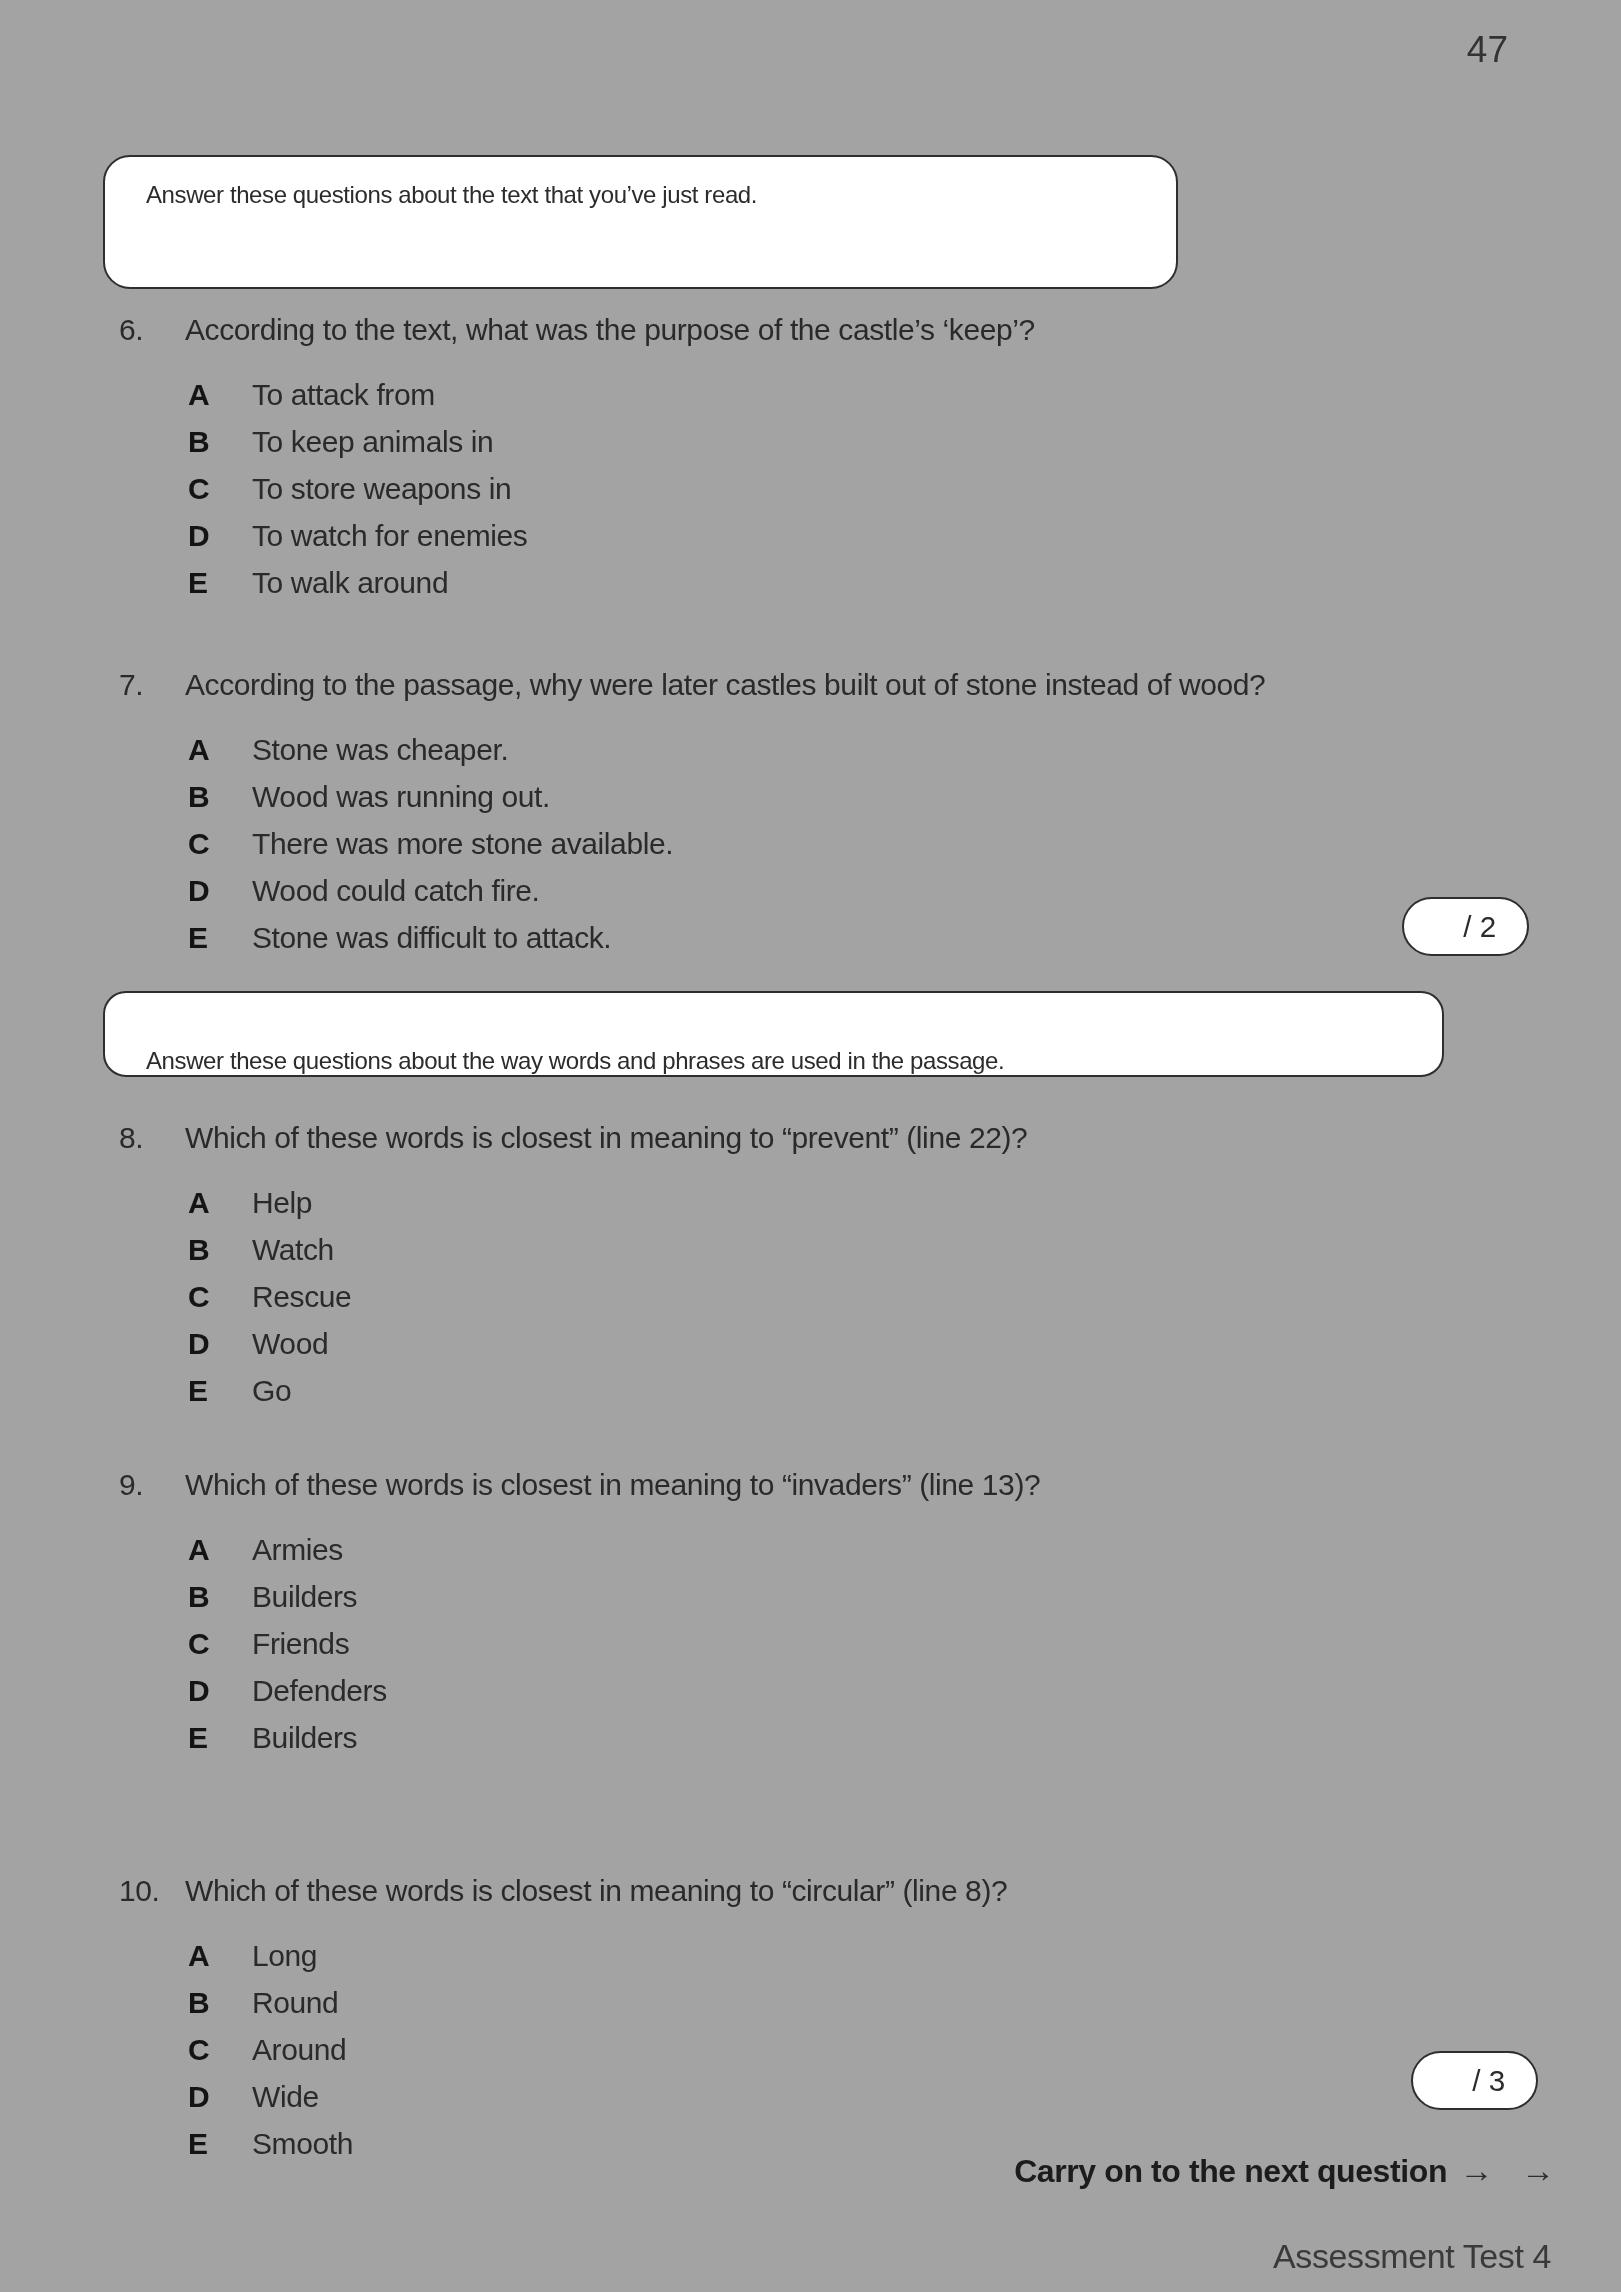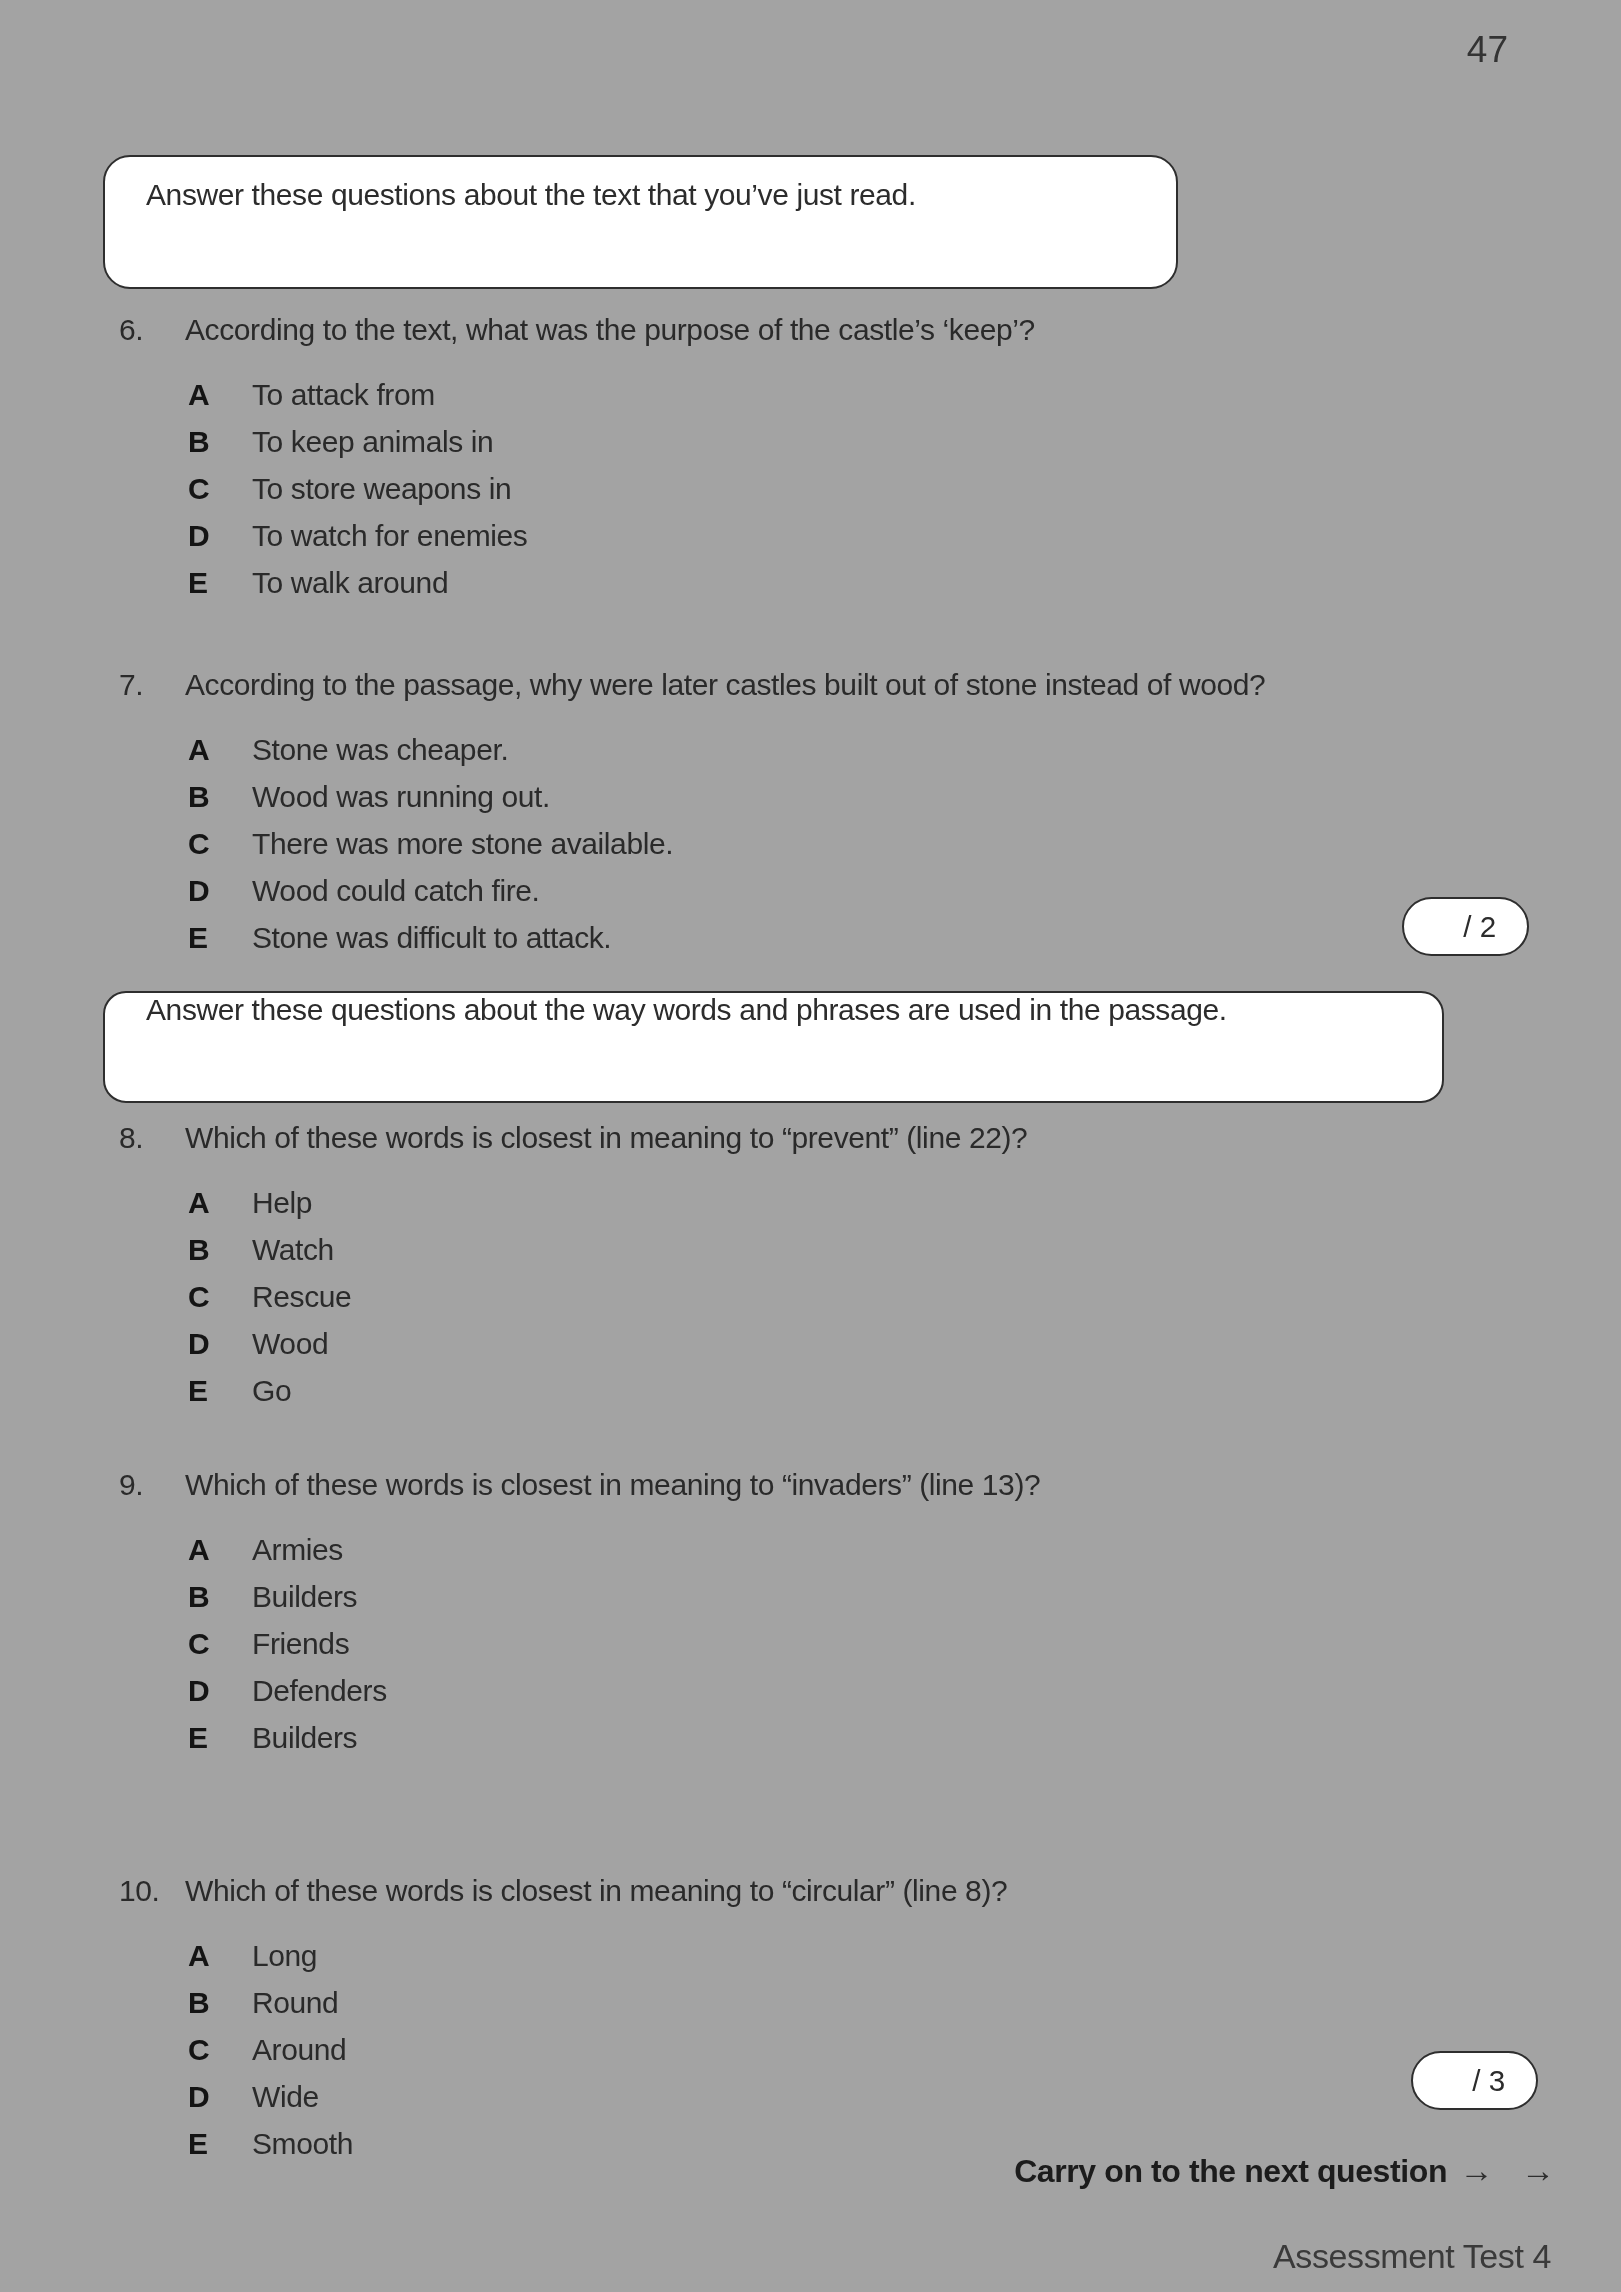--- a/index.html
+++ b/index.html
@@ -22,39 +22,39 @@
     color: #333333;
   }
 
   
   .ibox {
     position: absolute;
     left: 103px;
     box-sizing: border-box;
     border: 2.7px solid #2e2e2e;
     border-radius: 27px;
-    font-size: 30px;
+    font-size: 24px;
     letter-spacing: -0.4px;
     color: #2c2c2c;
     background: #ffffff;
   }
   .ibox.b1 {
     top: 155px;
     width: 1075px;
     height: 134px;
     padding: 15px 27px 0 41px;
     line-height: 45px;
   }
   .ibox.b2 {
     top: 991px;
     width: 1341px;
-    height: 112px;
+    height: 86px;
     border-radius: 23px;
     display: flex;
-    align-items: flex-start;
+    align-items: flex-end;
     padding-left: 41px;
   }
 
   
   .question { position: absolute; left: 119px; }
   .q6  { top: 308px; }
   .q7  { top: 663px; }
   .q8  { top: 1116px; }
   .q9  { top: 1463px; }
   .q10 { top: 1869px; }

